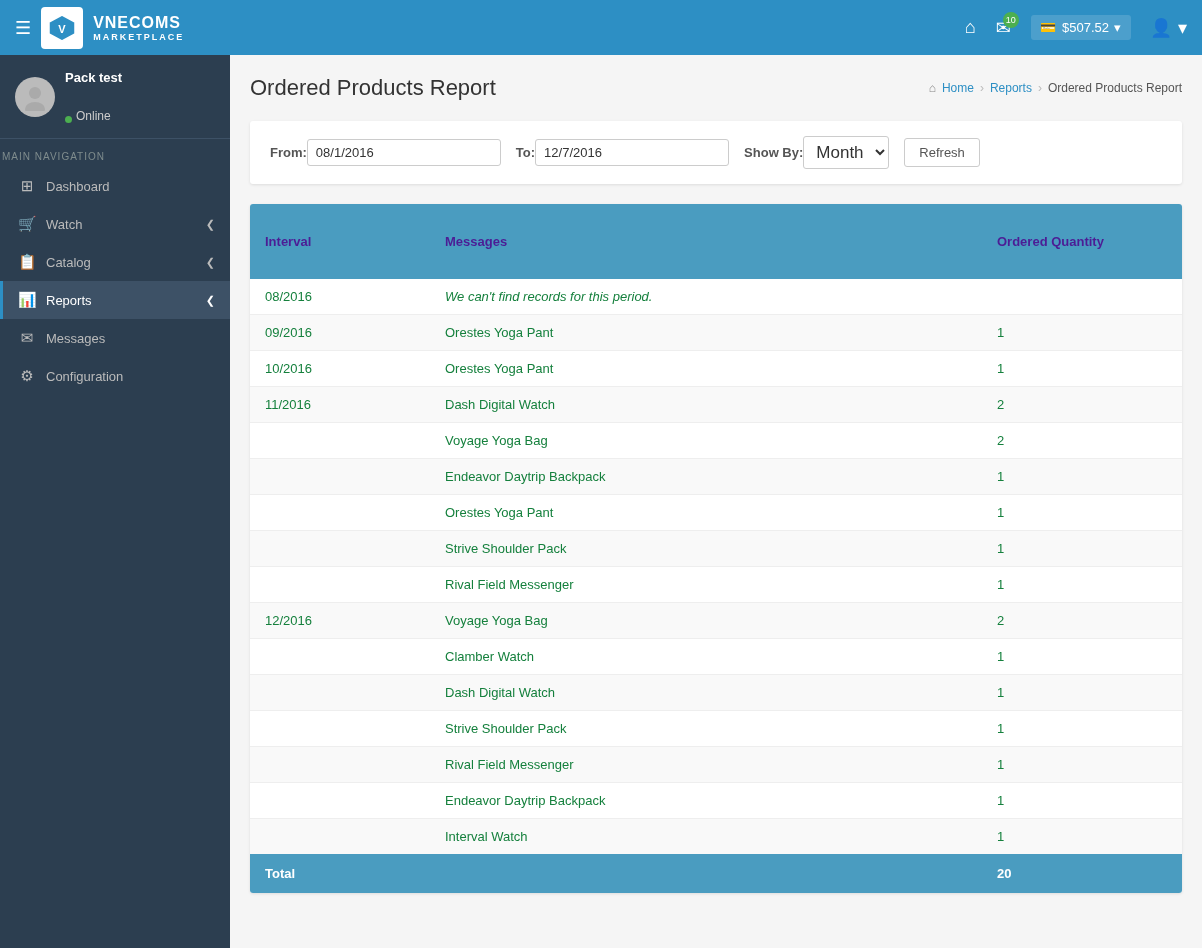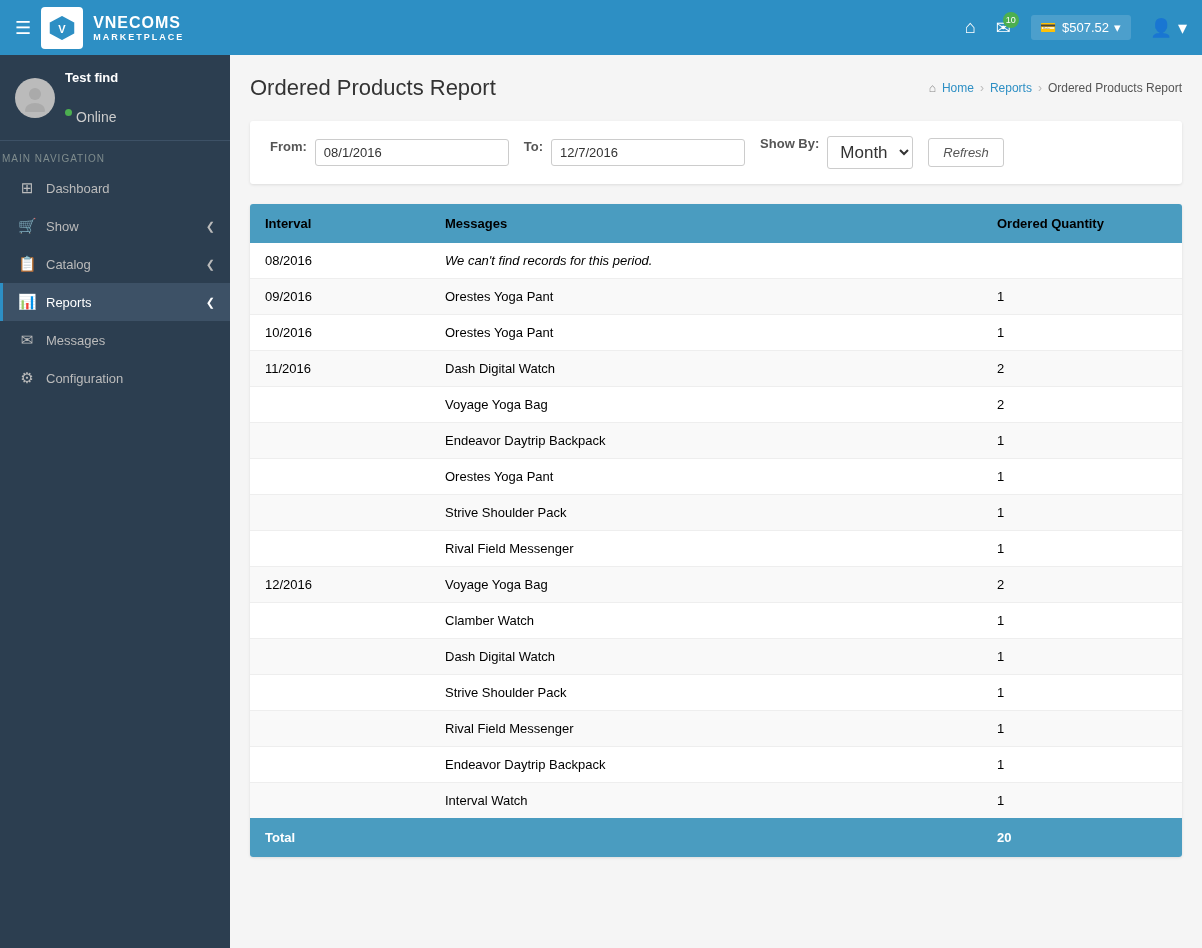--- a/index.html
+++ b/index.html
@@ -76,21 +76,21 @@
       gap: 10px;
       border-bottom: 1px solid #3d5166;
     }
     .avatar {
       width: 40px; height: 40px; border-radius: 50%; background: #bbb;
       display: flex; align-items: center; justify-content: center; overflow: hidden;
     }
     .avatar svg { width: 28px; height: 28px; }
     .user-info { display: flex; flex-direction: column; }
     .user-name { color: white; font-weight: bold; font-size: 13px; }
-    .user-status { display: flex; align-items: flex-start; gap: 4px; font-size: 14px; margin-top: 24px; }
+    .user-status { display: flex; align-items: flex-end; gap: 4px; font-size: 12px; margin-top: 24px; }
     .status-dot { width: 7px; height: 7px; border-radius: 50%; background: #4caf50; }
     .nav-section-label {
       padding: 12px 2px 5px;
       font-size: 10px;
       letter-spacing: 1px;
       color: #7f8c8d;
       text-transform: uppercase;
     }
     .nav-item {
       display: flex; align-items: center; padding: 10px 15px;
@@ -136,58 +136,58 @@
     .filter-bar {
       background: white;
       padding: 15px 20px;
       border-radius: 3px;
       margin-bottom: 20px;
       display: flex;
       align-items: center;
       gap: 15px;
       box-shadow: 0 1px 3px rgba(0,0,0,0.1);
     }
-    .filter-group { display: flex; align-items: flex-start; gap: 8px; }
+    .filter-group { display: flex; align-items: center; }
     .filter-label { font-weight: bold; color: #555; font-size: 13px; }
     .filter-input {
       border: 1px solid #ccc; border-radius: 3px; padding: 5px 8px; font-size: 13px; color: #333;
       outline: none;
     }
     .show-by-select {
       border: 1px solid #ccc; border-radius: 3px; padding: 5px 8px; font-size: 17px; color: #333;
       outline: none; background: white; cursor: pointer;
     }
     .refresh-btn {
       background: white; border: 1px solid #ccc; border-radius: 3px; padding: 6px 14px;
-      font-size: 13px; color: #555; cursor: pointer; font-style: italic;
+      font-size: 13px; color: #555; cursor: pointer;
     }
 
     
     .report-table {
       width: 100%;
       border-collapse: collapse;
       background: white;
       box-shadow: 0 1px 3px rgba(0,0,0,0.1);
       border-radius: 3px;
       overflow: hidden;
     }
     .report-table thead tr th {
       background: #4a9cc0;
-      color: #000000;
-      padding: 12px 15px;
+      color: #4c1d95;
+      padding: 30px 15px;
       text-align: left;
       font-weight: 600;
       font-size: 13px;
     }
     .report-table thead tr th:first-child { width: 180px; }
     .report-table thead tr th:last-child { width: 200px; }
     .report-table tbody tr td {
       padding: 10px 15px;
       border-bottom: 1px solid #eee;
-      color: #000000;
+      color: #15803d;
       font-size: 13px;
     }
     .report-table tbody tr:last-child td { border-bottom: none; }
     .report-table tbody tr:nth-child(even) td { background: #f9f9f9; }
     .report-table tfoot tr td {
       background: #4a9cc0;
       color: white;
       padding: 12px 15px;
       font-weight: bold;
       font-size: 13px;
@@ -230,37 +230,37 @@
 
   <div class="sidebar">
     <div class="user-area">
       <div class="avatar">
         <svg viewBox="0 0 28 28" xmlns="http://www.w3.org/2000/svg">
           <circle cx="14" cy="10" r="6" fill="#aaa"></circle>
           <ellipse cx="14" cy="26" rx="10" ry="7" fill="#aaa"></ellipse>
         </svg>
       </div>
       <div class="user-info">
-        <span class="user-name">Test find</span>
+        <span class="user-name">Pack test</span>
         <div class="user-status">
           <span class="status-dot"></span>
           <span>Online</span>
         </div>
       </div>
     </div>
 
     <div class="nav-section-label">MAIN NAVIGATION</div>
 
     <div class="nav-item">
       <span class="nav-icon">⊞</span>
       <span class="nav-label">Dashboard</span>
     </div>
     <div class="nav-item">
       <span class="nav-icon">🛒</span>
-      <span class="nav-label">Show</span>
+      <span class="nav-label">Watch</span>
       <span class="nav-arrow">❮</span>
     </div>
     <div class="nav-item">
       <span class="nav-icon">📋</span>
       <span class="nav-label">Catalog</span>
       <span class="nav-arrow">❮</span>
     </div>
     <div class="nav-item active">
       <span class="nav-icon">📊</span>
       <span class="nav-label">Reports</span>

